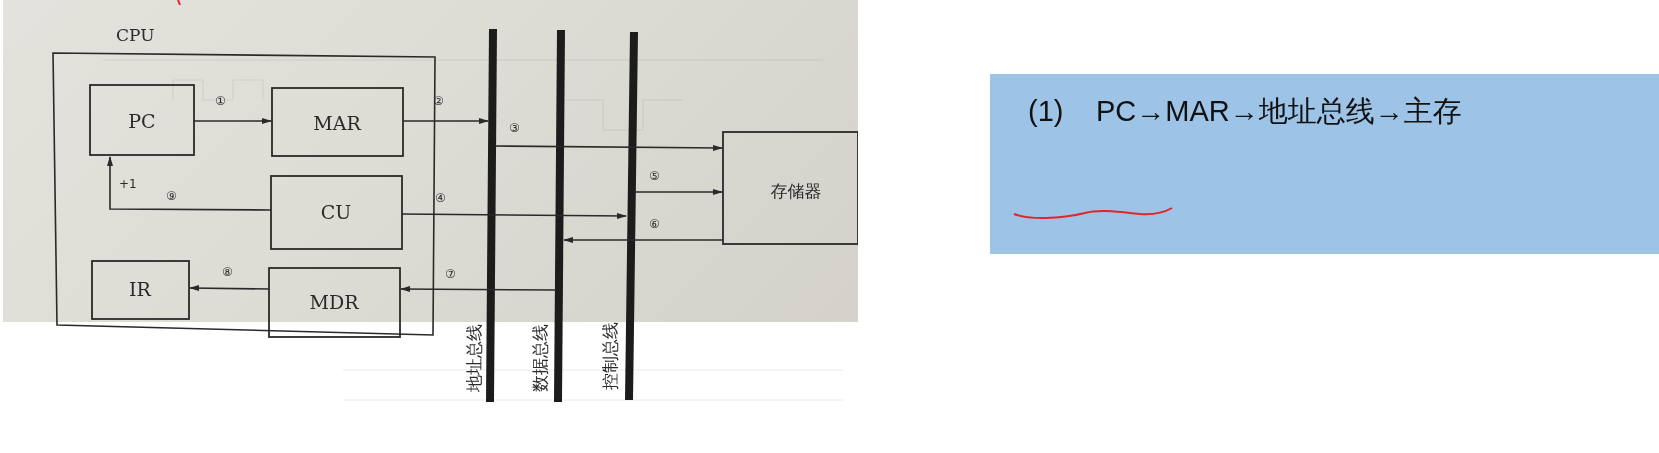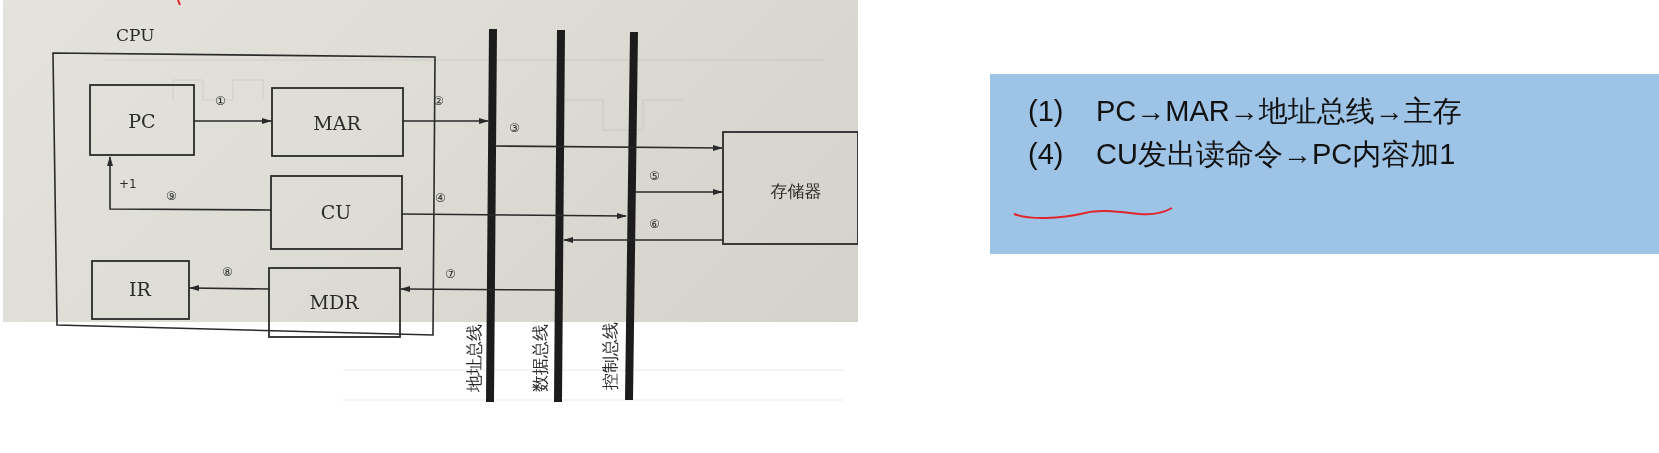--- a/index.html
+++ b/index.html
@@ -125,20 +125,17 @@
     <text class="num" x="116" y="188">+1</text>
 
     <path d="M175,0 L177,5" stroke="#e0262b" stroke-width="2"></path>
   </svg>
 </div>
 
 <div class="steps">
   <div class="step">
     <span class="idx">(1)</span><span>PC→MAR→地址总线→主存</span>
   </div>
-  <div class="step">
-    <span class="idx">(4)</span><span>CU发出读命令→PC内容加1</span>
-  </div>
 </div>
 
 <svg class="scribble" width="1659" height="453">
   <path d="M1014,214 C1030,220 1060,219 1085,213 C1100,209 1120,212 1140,214 C1155,215 1165,212 1172,208" stroke="#e0262b" stroke-width="2" fill="none"></path>
 </svg>
 
 </body></html>

